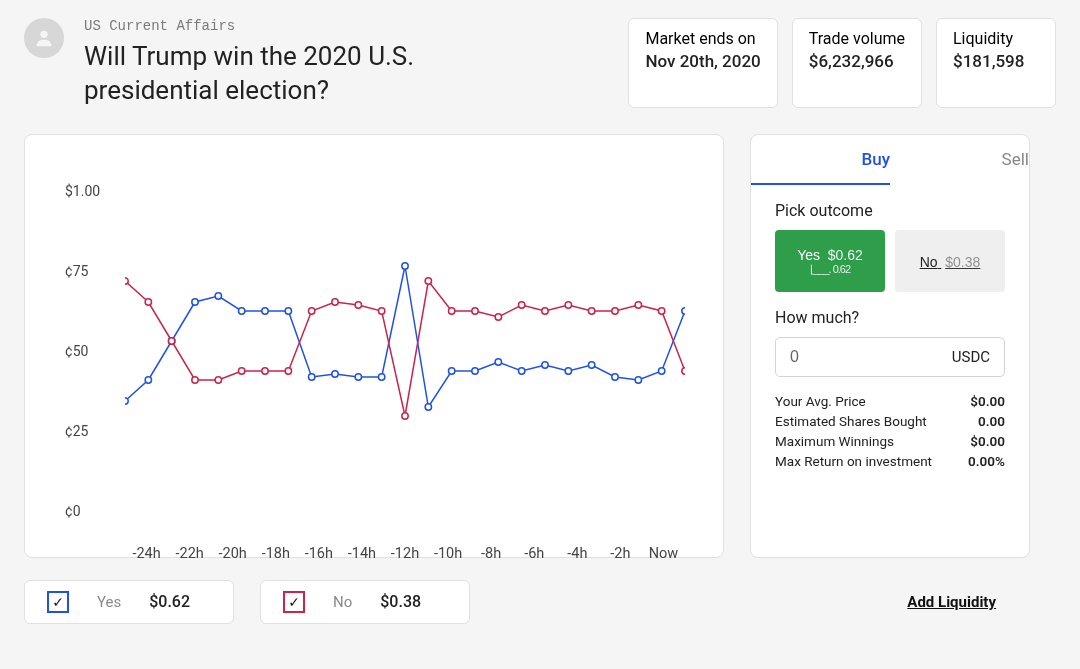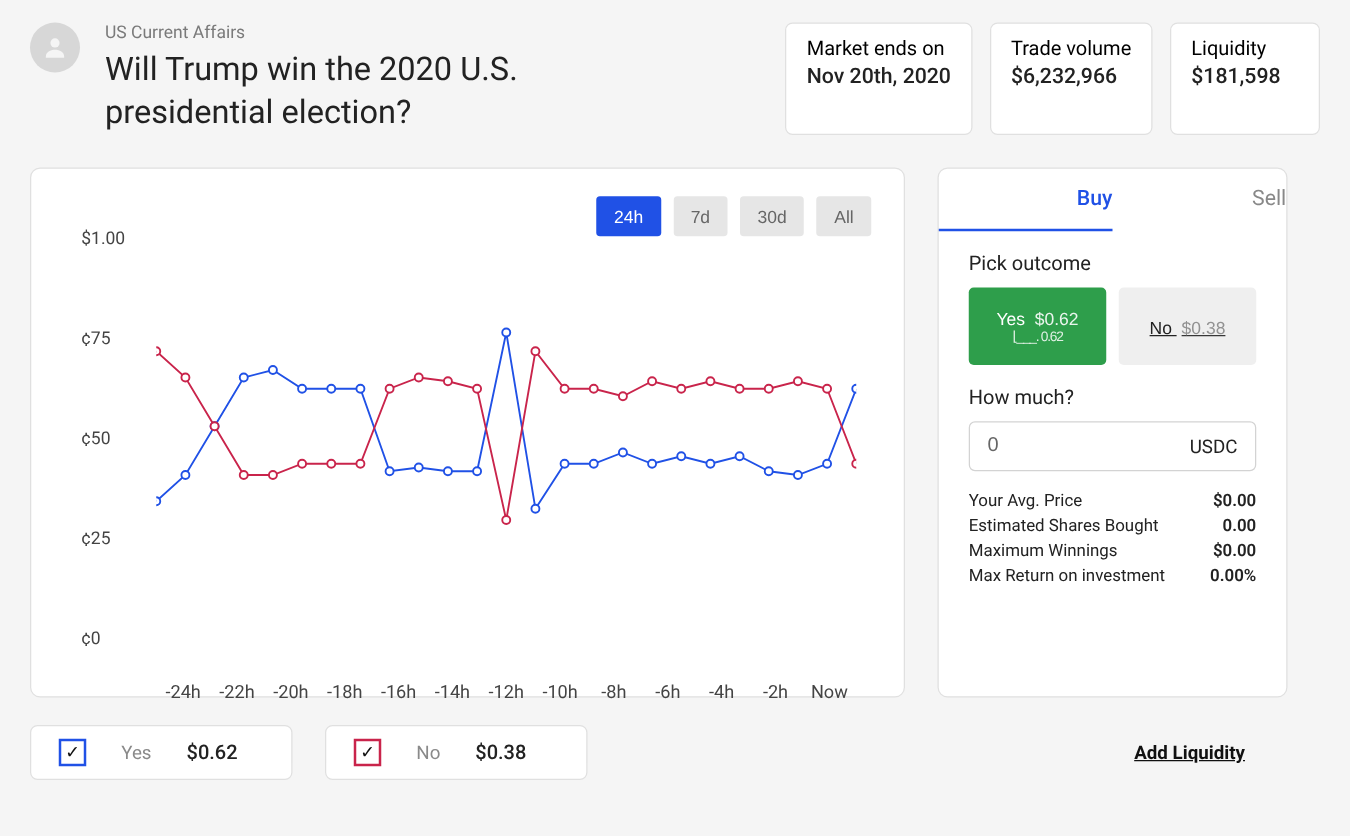--- a/index.html
+++ b/index.html
@@ -14,21 +14,21 @@
   .page { padding: 18px 24px 0 24px; }
 
   
   .header-row { display: flex; gap: 20px; }
   .avatar {
     width: 40px; height: 40px; border-radius: 50%; background:#d7d7d7;
     display:flex; align-items:center; justify-content:center; flex-shrink:0;
   }
   .avatar svg { fill:#f5f5f5; }
   .title-block { flex: 1; }
-  .category { color:#7a7a7a; font-size:14px; margin-bottom:6px; }
+  .category { color:#7a7a7a; font-size:14px; margin-bottom:6px;font-family:Liberation Mono, monospace; }
   .title { font-size:26px; font-weight:400; color:#222; line-height:1.3; max-width:460px; }
 
   .stat-boxes { display:flex; gap:14px; }
   .stat-box {
     background:#fff; border:1px solid #e0e0e0; border-radius:6px;
     padding:10px 16px; min-width:120px;
   }
   .stat-label { color:#000000; font-size:16px; margin-bottom:3px; }
   .stat-value { font-size:17px; font-weight:500; color:#222; }
 
@@ -140,26 +140,20 @@
       <div class="stat-box">
         <div class="stat-label">Liquidity</div>
         <div class="stat-value">$181,598</div>
       </div>
     </div>
   </div>
 
   <div class="middle-row">
 
     <div class="chart-panel">
-      <div class="period-picker">
-        <button class="period-btn active">24h</button>
-        <button class="period-btn">7d</button>
-        <button class="period-btn">30d</button>
-        <button class="period-btn">All</button>
-      </div>
 
       <div class="chart-wrap">
         <div class="y-lab" style="top:0%">$1.00</div>
         <div class="y-lab" style="top:25%">¢75</div>
         <div class="y-lab" style="top:50%">¢50</div>
         <div class="y-lab" style="top:75%">¢25</div>
         <div class="y-lab" style="top:100%">¢0</div>
 
         <svg class="plot" width="560" height="300">
           <g id="series-yes">

